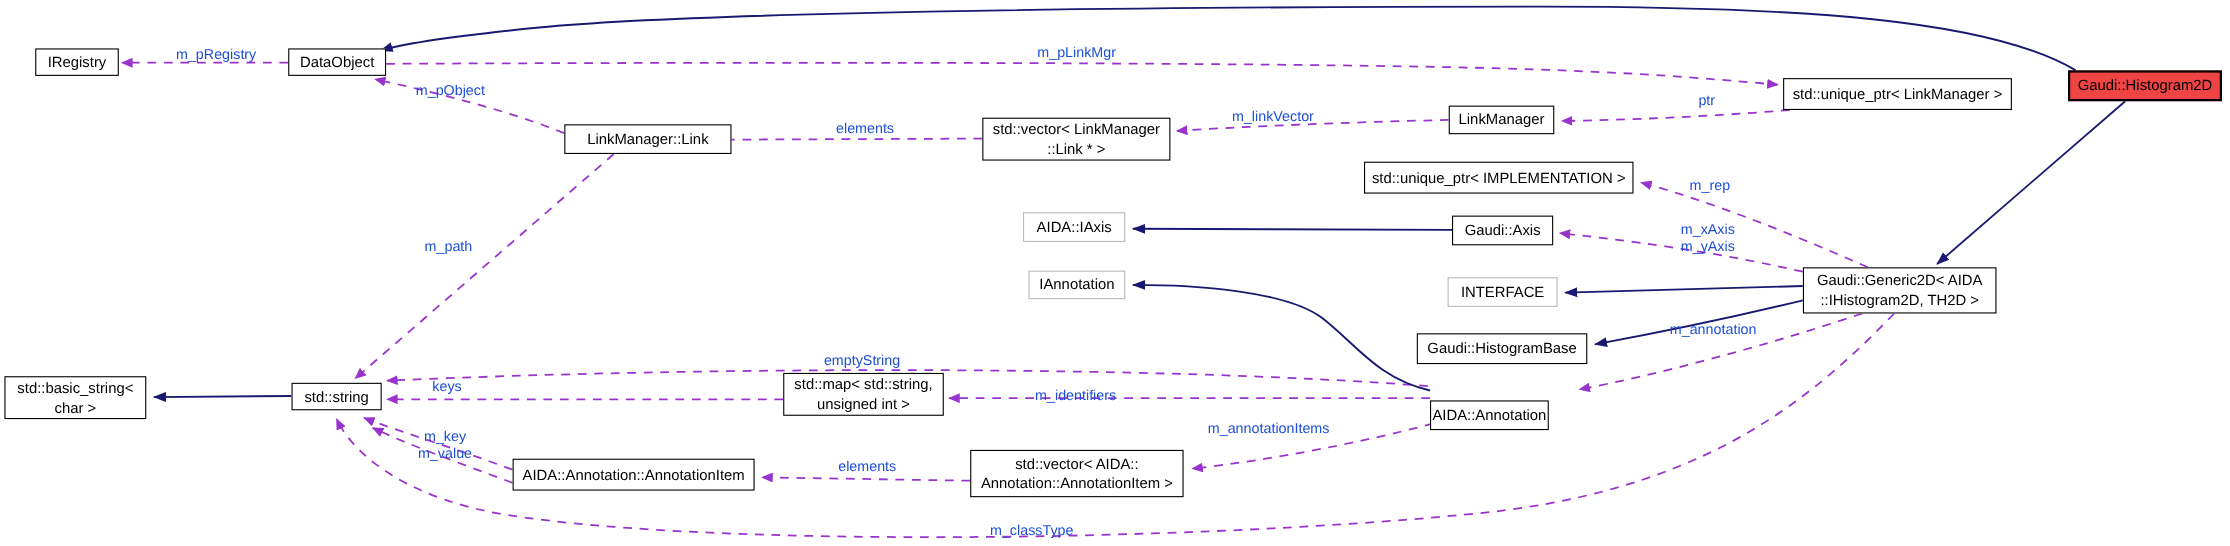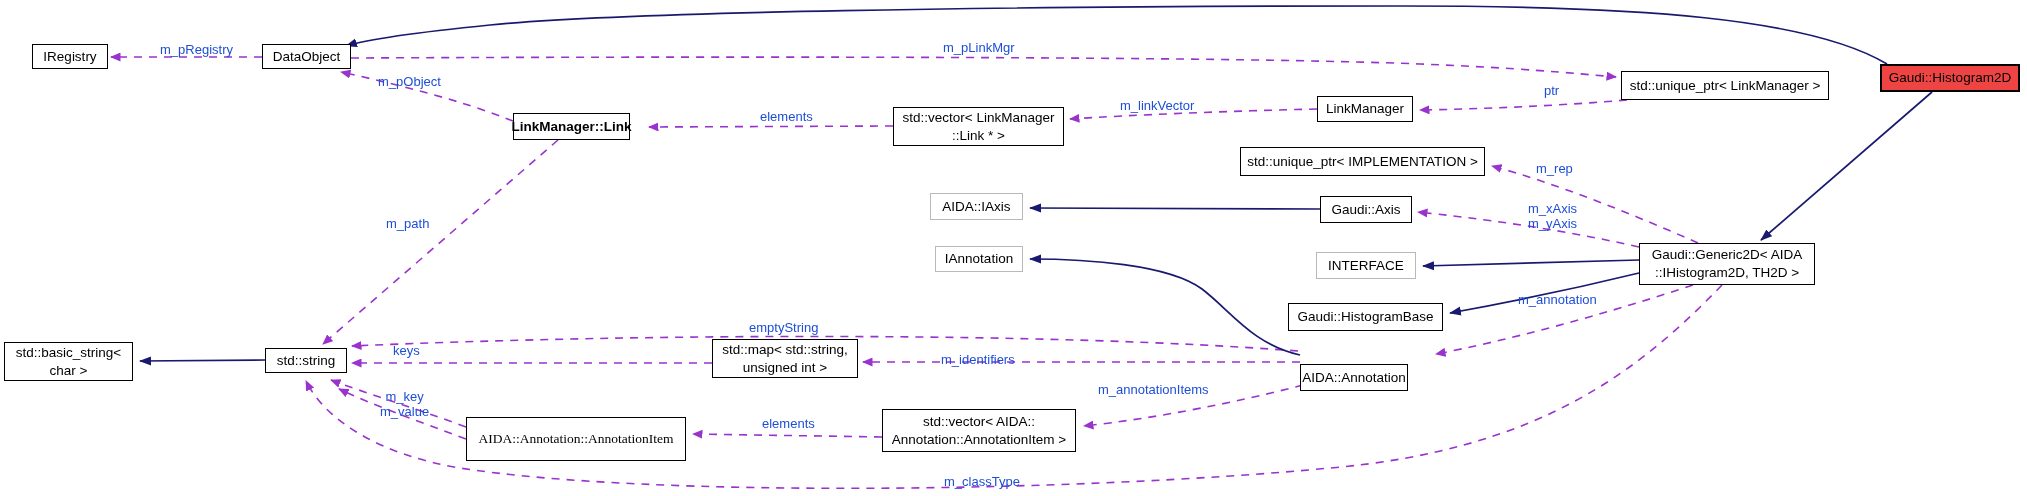--- a/index.html
+++ b/index.html
@@ -74,41 +74,41 @@
         <path d="M1300,355 C1252,344 1232,312 1202,289 C1168,264 1085,259 1030,259" class="inherit" marker-end="url(#arrow-inherit)"></path>
         <path d="M1639,260 L1423,266" class="inherit" marker-end="url(#arrow-inherit)"></path>
         <path d="M1639,273 C1565,291 1505,303 1450,313" class="inherit" marker-end="url(#arrow-inherit)"></path>
         <path d="M1887,64 C1810,18 1640,6 1400,6 C1000,6 620,12 490,25 C420,32 372,38 346,46" class="inherit" marker-end="url(#arrow-inherit)"></path>
         <path d="M1932,92 L1761,240" class="inherit" marker-end="url(#arrow-inherit)"></path>
       </g>
   </svg>
   <div id="nodes">
       <div class="node" style="left: 32px; top: 44px; width: 76px; height: 25px;">IRegistry</div>
       <div class="node" style="left: 262px; top: 44px; width: 89px; height: 25px;">DataObject</div>
-      <div class="node" style="left: 513px; top: 113px; width: 117px; height: 27px; font-weight: bold;">LinkManager::Link</div>
+      <div class="node" style="left: 513px; top: 113px; width: 152px; height: 27px;">LinkManager::Link</div>
       <div class="node" style="left: 893px; top: 107px; width: 171px; height: 39px;">std::vector&lt; LinkManager
 ::Link * &gt;</div>
       <div class="node" style="left: 1317px; top: 96px; width: 96px; height: 26px;">LinkManager</div>
       <div class="node" style="left: 1621px; top: 71px; width: 208px; height: 29px;">std::unique_ptr&lt; LinkManager &gt;</div>
       <div class="node main" style="left: 1880px; top: 64px; width: 140px; height: 28px;">Gaudi::Histogram2D</div>
       <div class="node" style="left: 1240px; top: 147px; width: 245px; height: 29px;">std::unique_ptr&lt; IMPLEMENTATION &gt;</div>
       <div class="node external" style="left: 930px; top: 193px; width: 93px; height: 27px;">AIDA::IAxis</div>
       <div class="node" style="left: 1320px; top: 196px; width: 92px; height: 27px;">Gaudi::Axis</div>
       <div class="node external" style="left: 935px; top: 246px; width: 88px; height: 26px;">IAnnotation</div>
       <div class="node external" style="left: 1316px; top: 252px; width: 100px; height: 27px;">INTERFACE</div>
       <div class="node" style="left: 1639px; top: 243px; width: 176px; height: 42px;">Gaudi::Generic2D&lt; AIDA
 ::IHistogram2D, TH2D &gt;</div>
       <div class="node" style="left: 1288px; top: 303px; width: 155px; height: 28px;">Gaudi::HistogramBase</div>
       <div class="node" style="left: 1300px; top: 364px; width: 108px; height: 27px;">AIDA::Annotation</div>
       <div class="node" style="left: 4px; top: 342px; width: 129px; height: 39px;">std::basic_string&lt;
 char &gt;</div>
       <div class="node" style="left: 265px; top: 348px; width: 82px; height: 25px;">std::string</div>
       <div class="node" style="left: 712px; top: 339px; width: 146px; height: 39px;">std::map&lt; std::string,
 unsigned int &gt;</div>
-      <div class="node" style="left: 466px; top: 417px; width: 220px; height: 44px; font-family: Liberation Serif, serif;">AIDA::Annotation::AnnotationItem</div>
+      <div class="node" style="left: 466px; top: 417px; width: 220px; height: 29px;">AIDA::Annotation::AnnotationItem</div>
       <div class="node" style="left: 882px; top: 409px; width: 194px; height: 43px;">std::vector&lt; AIDA::
 Annotation::AnnotationItem &gt;</div>
     </div>
   <div id="labels">
       <div class="edge-label" style="left: 160px; top: 43px;">m_pRegistry</div>
       <div class="edge-label" style="left: 378px; top: 75px;">m_pObject</div>
       <div class="edge-label" style="left: 943px; top: 41px;">m_pLinkMgr</div>
       <div class="edge-label" style="left: 1544px; top: 84px;">ptr</div>
       <div class="edge-label" style="left: 1120px; top: 99px;">m_linkVector</div>
       <div class="edge-label" style="left: 760px; top: 110px;">elements</div>
@@ -117,15 +117,15 @@
       <div class="edge-label" style="left: 1528px; top: 202px;">m_xAxis
 m_yAxis</div>
       <div class="edge-label" style="left: 1518px; top: 293px;">m_annotation</div>
       <div class="edge-label" style="left: 941px; top: 353px;">m_identifiers</div>
       <div class="edge-label" style="left: 749px; top: 321px;">emptyString</div>
       <div class="edge-label" style="left: 393px; top: 344px;">keys</div>
       <div class="edge-label" style="left: 1098px; top: 383px;">m_annotationItems</div>
       <div class="edge-label" style="left: 762px; top: 417px;">elements</div>
       <div class="edge-label" style="left: 380px; top: 390px;">m_key
 m_value</div>
-      <div class="edge-label" style="left: 944px; top: 475px;">m_classType</div>
+      <div class="edge-label" style="left: 900px; top: 475px;">m_classType</div>
     </div>
 </div>
 
 </body></html>

